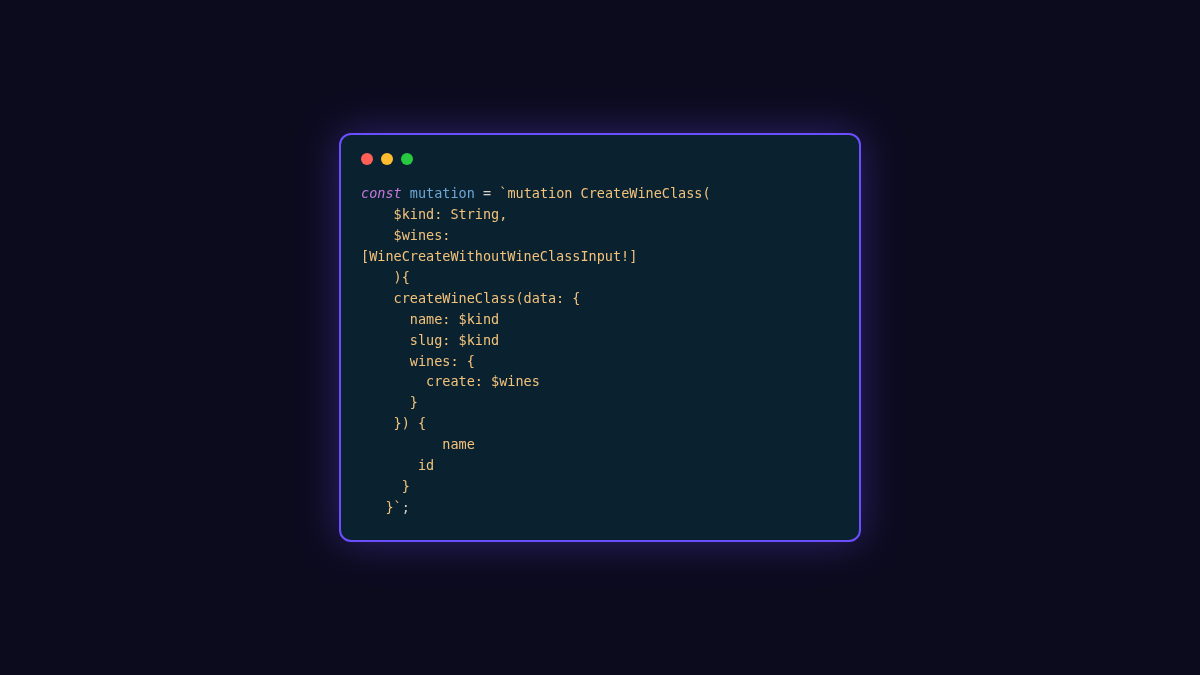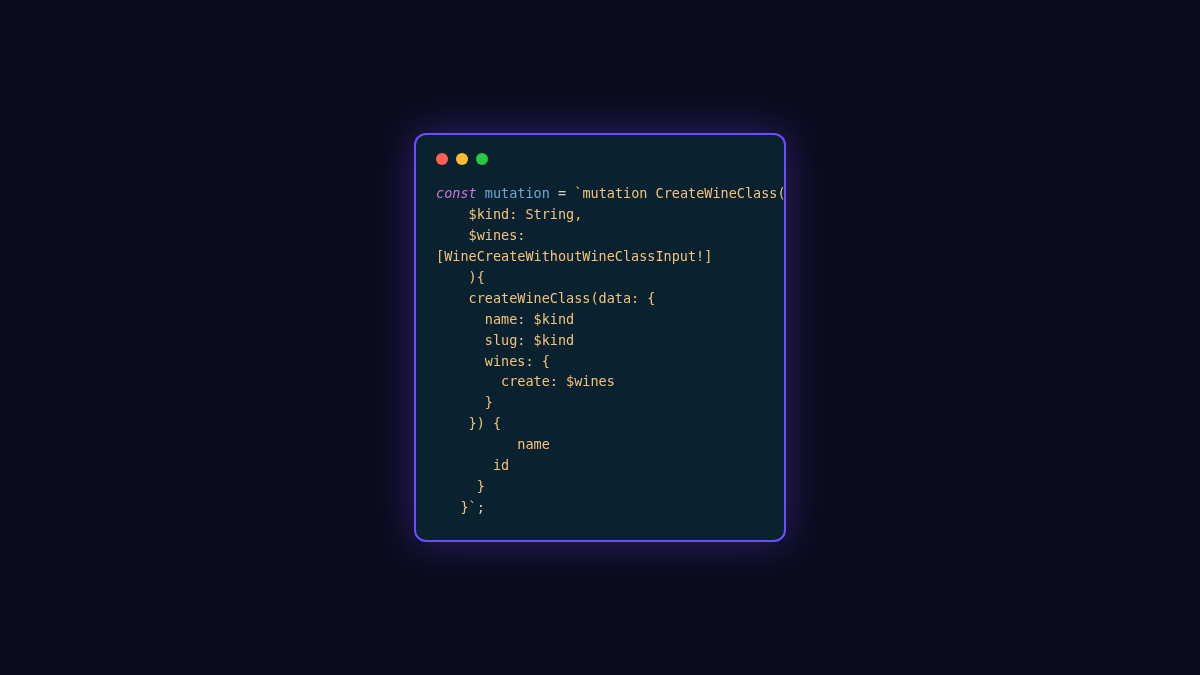--- a/index.html
+++ b/index.html
@@ -19,21 +19,21 @@
     content: "";
     position: absolute;
     inset: -60px;
     background: radial-gradient(closest-side, rgba(108,78,255,0.35), rgba(108,78,255,0) 75%);
     z-index: 0;
     border-radius: 40px;
   }
   .window {
     position: relative;
     z-index: 1;
-    width: 372px;
+    width: 522px;
     background: #0a2230;
     border: 2px solid #6b4eff;
     border-radius: 12px;
     padding: 18px 20px 22px 20px;
     box-shadow: 0 0 40px rgba(108,78,255,0.35);
   }
   .traffic {
     display: flex;
     gap: 8px;
     margin-bottom: 18px;

